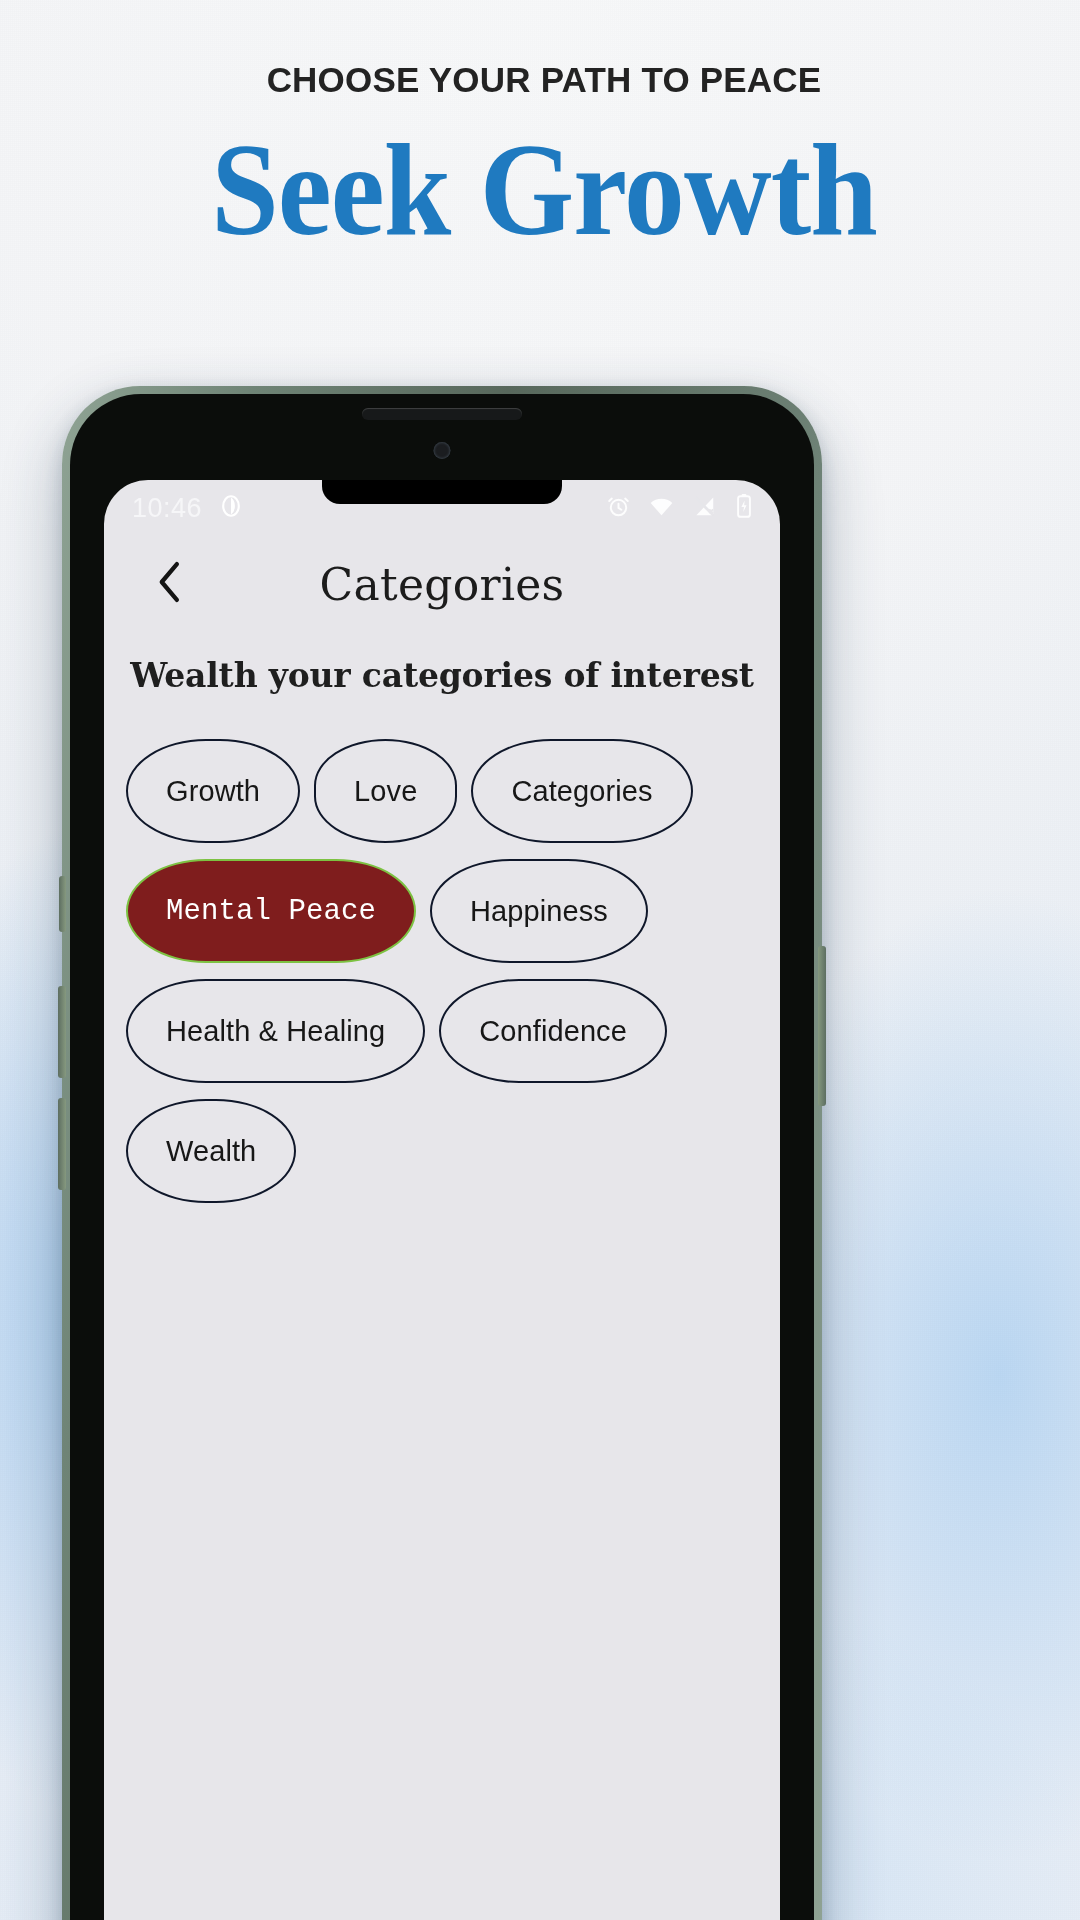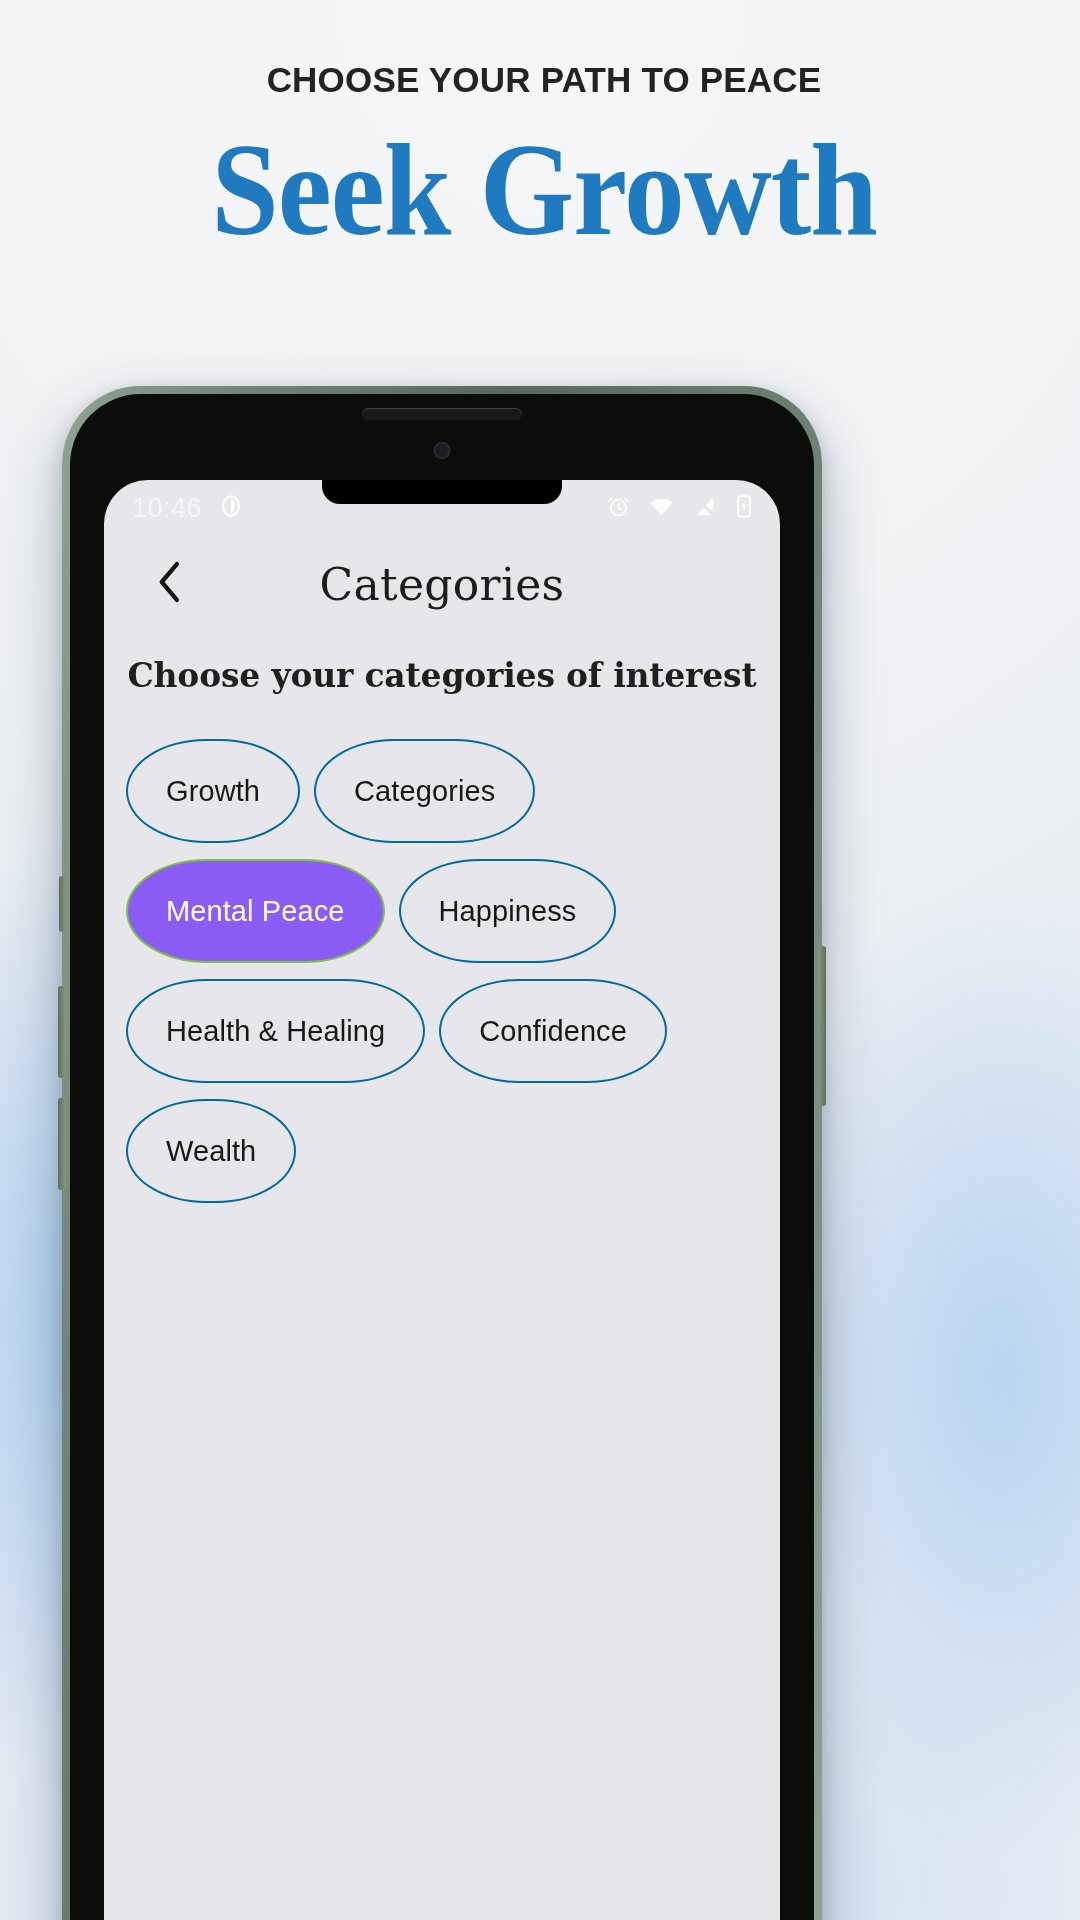--- a/index.html
+++ b/index.html
@@ -169,33 +169,34 @@
   #chip-wrap{
     margin-top:44px;
     padding:0 20px 0 22px;
     display:flex; flex-wrap:wrap;
     gap:16px 14px;
   }
   .chip{
     height:104px;
     display:flex; align-items:center; justify-content:center;
     padding:0 38px;
-    border:2px solid #0369a1;
+    border:2px solid #0f172a;
     border-radius:80px / 52px;
     background:transparent;
     font-size:29px;
     color:#171717;
     letter-spacing:.1px;
     cursor:pointer;
     white-space:nowrap;
   }
   .chip.selected{
-    background:#8b5cf6;
+    background:#7f1d1d;
     border-color:#7dc242;
     color:#ffffff;
+    font-family:Liberation Mono, monospace;
   }
 
   
   #screen-filler{ flex:1; }
 </style>
 </head>
 <body>
 
 <div id="bg-base"></div>
 <div id="bg-glow-left"></div>
@@ -270,24 +271,25 @@
           <div id="back-button">
             <span>
               <svg width="34" height="44" viewBox="0 0 24 32">
                 <path d="M17 3 L6 16 L17 29" fill="none" stroke="#141414" stroke-width="3.1" stroke-linecap="round" stroke-linejoin="round"></path>
               </svg>
             </span>
           </div>
           <div id="app-title">Categories</div>
         </div>
 
-        <div id="section-subtitle">Choose your categories of interest</div>
+        <div id="section-subtitle">Wealth your categories of interest</div>
 
         <div id="chip-wrap">
           <div class="chip">Growth</div>
+          <div class="chip">Love</div>
           <div class="chip">Categories</div>
           <div class="chip selected">Mental Peace</div>
           <div class="chip">Happiness</div>
           <div class="chip">Health &amp; Healing</div>
           <div class="chip">Confidence</div>
           <div class="chip">Wealth</div>
         </div>
 
         <div id="screen-filler"></div>
       </div>

